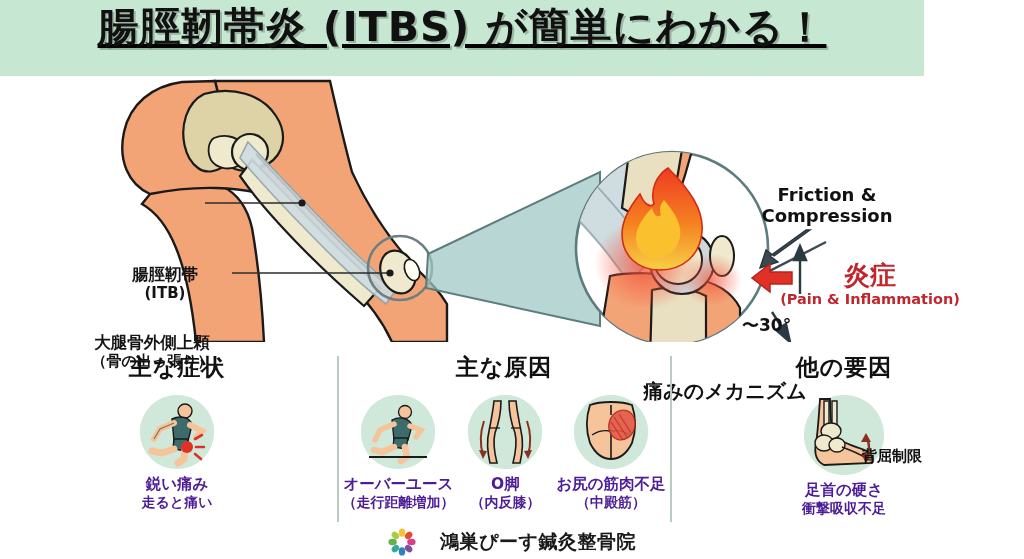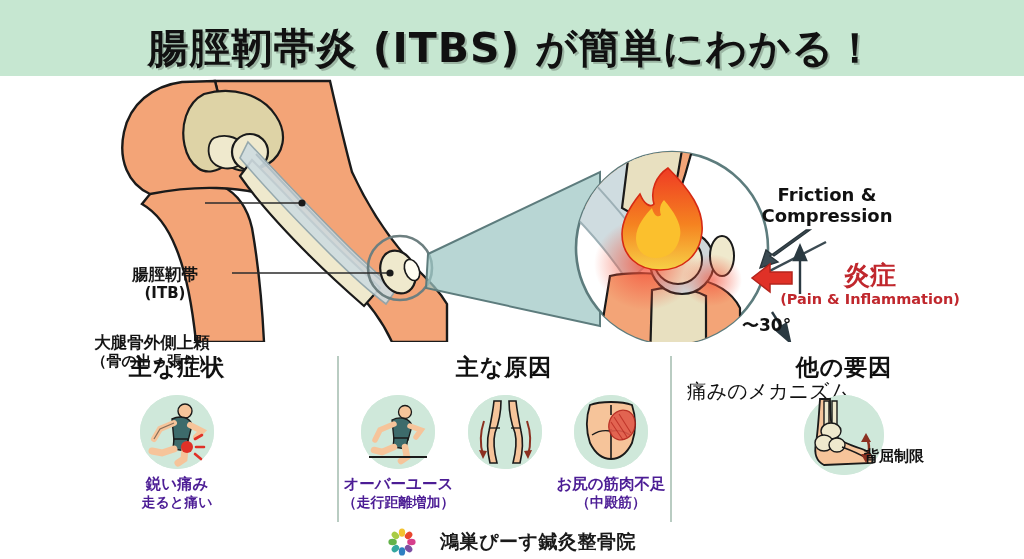--- a/index.html
+++ b/index.html
@@ -7,23 +7,23 @@
     width:1024px;height:559px;
     background:#ffffff;
     font-family:"DejaVu Sans","Liberation Sans",sans-serif;
     overflow:hidden;
     position:relative;
   }
   #page{position:relative;width:1024px;height:559px;background:#fff;overflow:hidden;}
 
   
   .header-band{
-    position:absolute;left:0;top:0;width:1024px;height:76px;
+    position:absolute;left:0;top:0;width:924px;height:76px;
     background:#c6e7d1;
-    display:flex;align-items:flex-end;justify-content:center;
+    display:flex;align-items:flex-start;justify-content:center;text-decoration:underline;
   }
   .header-title{
     font-size:41px;font-weight:bold;color:#111;
     letter-spacing:1px;white-space:nowrap;
     text-shadow:2px 2px 0 rgba(120,140,125,.55);
   }
 
   
   .illus{position:absolute;left:0;top:76px;width:1024px;height:266px;}
 
@@ -39,22 +39,22 @@
   .lbl-friction{
     position:absolute;left:752px;top:108px;width:150px;
     font-size:18px;font-weight:bold;color:#111;line-height:1.18;text-align:center;
   }
   .lbl-infl{position:absolute;left:770px;top:186px;width:200px;text-align:center;}
   .lbl-infl .jp{font-size:26px;font-weight:bold;color:#c0272d;display:block;line-height:1;}
   .lbl-infl .en{font-size:14.5px;font-weight:bold;color:#c0272d;display:block;margin-top:3px;}
   .lbl-deg{position:absolute;left:742px;top:238px;font-size:17px;font-weight:bold;color:#111;}
 
   .lbl-mech{
-    position:absolute;left:600px;top:302px;width:250px;text-align:right;
-    font-size:20px;font-weight:normal;color:#111;
+    position:absolute;left:600px;top:302px;width:250px;text-align:center;
+    font-size:20px;font-weight:bold;color:#111;
   }
 
   
   .cols{position:absolute;left:0;top:348px;width:1024px;height:175px;}
   .divider{position:absolute;top:8px;width:2px;height:166px;background:#b9ccc2;}
   .div1{left:337px;}
   .div2{left:670px;}
 
   .col{position:absolute;top:0;text-align:center;}
   .col-symptoms{left:18px;width:318px;font-family:Liberation Serif, serif;}
@@ -291,20 +291,24 @@
                        C19 55 19 44 21 36 C23 26 25 16 26 6 Z" fill="#f6c49a" stroke="#1a1a1a" stroke-width="1.6"></path>
               <path d="M41 6 L48 6 C49 16 51 26 53 36 C55 44 55 55 52 68 L45 68
                        C48 56 49 46 47 38 C44 30 41 20 41 6 Z" fill="#f6c49a" stroke="#1a1a1a" stroke-width="1.6"></path>
               <line x1="22" y1="33" x2="32" y2="33" stroke="#1a1a1a" stroke-width="1.3"></line>
               <line x1="43" y1="33" x2="53" y2="33" stroke="#1a1a1a" stroke-width="1.3"></line>
               <path d="M16 26 C12 38 12 50 15 60" fill="none" stroke="#8b3021" stroke-width="2"></path>
               <path d="M15 64 L11 55 L19 56 Z" fill="#8b3021"></path>
               <path d="M59 26 C63 38 63 50 60 60" fill="none" stroke="#8b3021" stroke-width="2"></path>
               <path d="M60 64 L56 56 L64 55 Z" fill="#8b3021"></path>
             </svg>
+          </div>
+          <div class="cap">
+            <span>O脚</span>
+            <span class="small">（内反膝）</span>
           </div>
         </div>
 
         <div class="item">
           <div class="circ">
             <svg viewBox="0 0 74 74" width="74" height="74">
               <circle cx="37" cy="37" r="37" fill="#cfe8da"></circle>
               <path d="M16 10 C26 6 48 6 58 10 C62 22 62 36 58 48
                        C52 60 44 64 37 64 C30 64 22 60 16 48
                        C12 36 12 22 16 10 Z" fill="#f6c49a" stroke="#1a1a1a" stroke-width="1.8"></path>
@@ -340,20 +344,24 @@
               <ellipse cx="27" cy="36" rx="10" ry="8" fill="#efe9cd" stroke="#1a1a1a" stroke-width="1.4"></ellipse>
               <ellipse cx="20" cy="48" rx="9" ry="8" fill="#efe9cd" stroke="#1a1a1a" stroke-width="1.4"></ellipse>
               <ellipse cx="33" cy="50" rx="8" ry="7" fill="#efe9cd" stroke="#1a1a1a" stroke-width="1.4"></ellipse>
               <path d="M38 52 C46 55 54 58 60 62" stroke="#1a1a1a" stroke-width="1.4" fill="none"></path>
               <path d="M62 42 C66 48 66 58 62 64" fill="none" stroke="#8b3021" stroke-width="2.4"></path>
               <path d="M62 38 L57 47 L67 47 Z" fill="#8b3021"></path>
               <path d="M62 68 L57 59 L67 59 Z" fill="#8b3021"></path>
             </svg>
           </div>
           <div class="badge-dorsi">背屈制限</div>
+          <div class="cap">
+            <span>足首の硬さ</span>
+            <span class="small">衝撃吸収不足</span>
+          </div>
         </div>
       </div>
     </div>
   </div>
 
   <div class="footer">
     <svg width="28" height="28" viewBox="0 0 28 28">
       <g>
         <ellipse cx="14" cy="4.6" rx="3.2" ry="4.2" fill="#f2c230"></ellipse>
         <ellipse cx="20.6" cy="7.4" rx="3.2" ry="4.2" transform="rotate(45 20.6 7.4)" fill="#e8472e"></ellipse>

